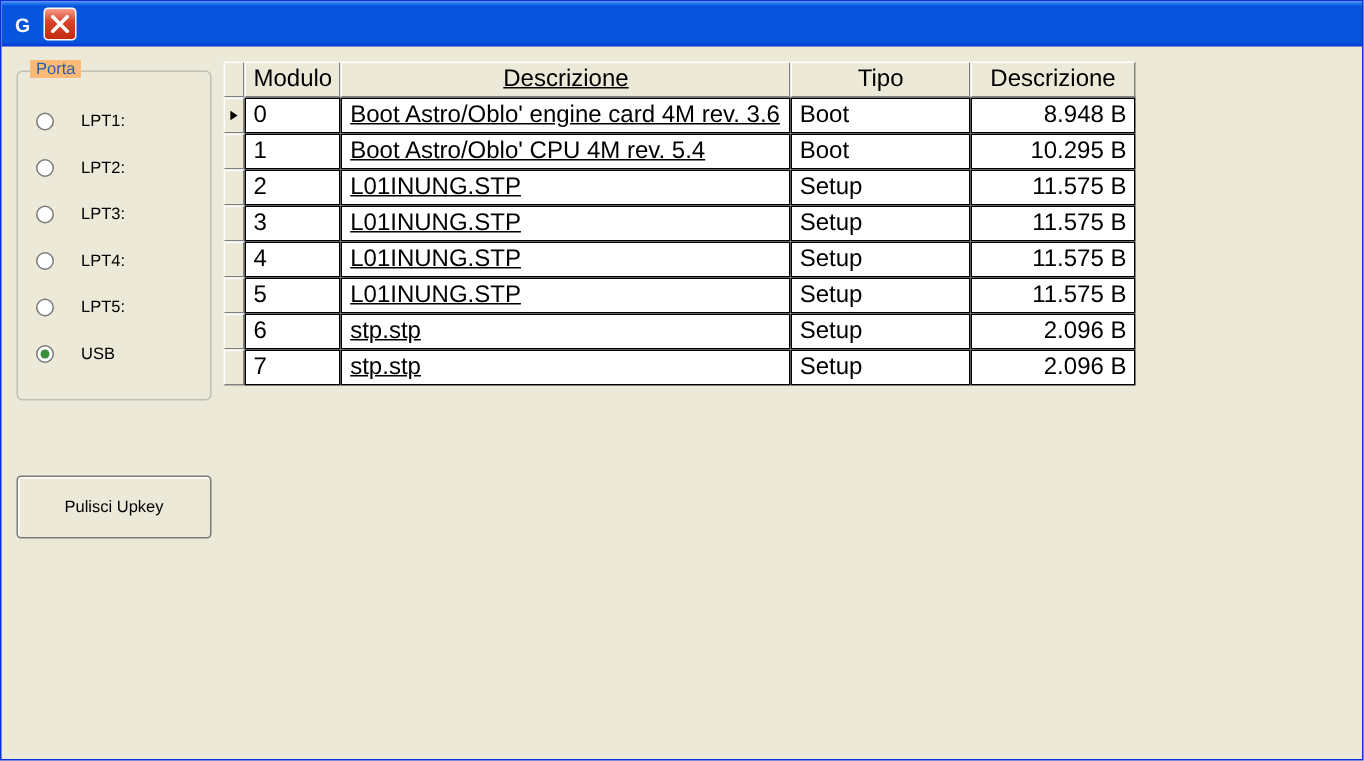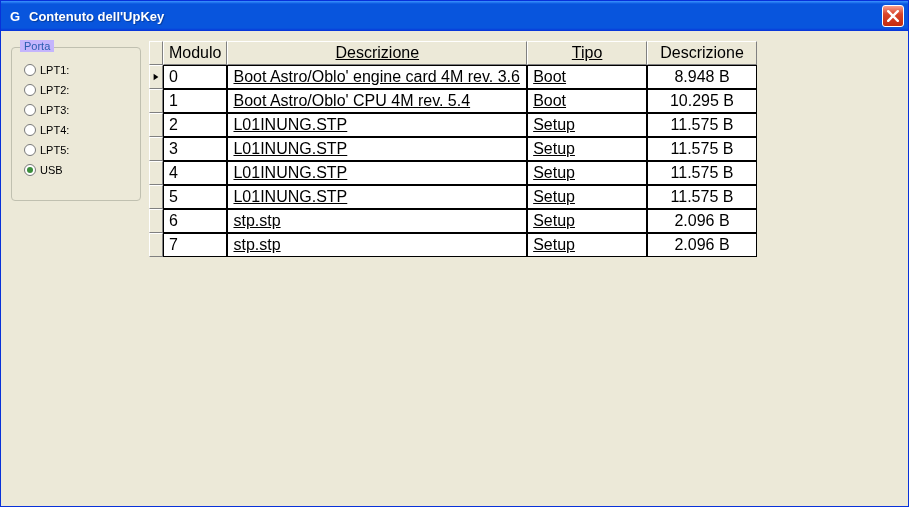--- a/index.html
+++ b/index.html
@@ -56,29 +56,29 @@
   .groupbox {
     border: 1px solid #c0c0b0;
     border-radius: 4px;
     padding: 8px 8px 10px 8px;
     position: relative;
     margin-top: 6px;
   }
   .groupbox .legend {
     position: absolute;
     top: -8px; left: 8px;
-    background: #c4b5fd;
+    background: #fdba74;
     padding: 0 4px;
     color: #2a5db0;
     font-size: 11px;
   }
   .radio-row {
     display: flex; align-items: center;
-    margin: 8px 0 6px 4px;
-    gap: 4px;
+    margin: 19px 0 6px 4px;
+    gap: 18px;
     cursor: default;
   }
   .radio {
     width: 12px; height: 12px;
     border: 1px solid #7a7a7a;
     border-radius: 50%;
     background: #fff;
     display: flex; align-items: center; justify-content: center;
   }
   .radio.checked::after {
@@ -132,30 +132,29 @@
     width: 14px;
     background: #ece9d8 !important;
     border: 1px solid #808080 !important;
     border-top-color:#fff !important; border-left-color:#fff !important;
     text-align: center;
     padding: 0 !important;
   }
   .rowhdr svg { width: 8px; height: 8px; display:block; margin:auto;}
   .col-modulo { width: 50px; }
   .col-descr  { width: 300px; text-decoration: underline; }
-  .col-tipo   { width: 120px; text-decoration: underline; }
+  .col-tipo   { width: 120px; }
   .col-dim    { width: 110px; text-align: right; }
-  td.col-dim  { text-align: center; }
+  td.col-dim  { text-align: right; }
 </style>
 </head>
 <body>
 
 <div class="titlebar">
   <div class="app-icon">G</div>
-  <div class="title">Contenuto dell'UpKey</div>
   <div class="close-btn">
     <svg viewBox="0 0 10 10">
       <path d="M1 1 L9 9 M9 1 L1 9" stroke="#fff" stroke-width="2" stroke-linecap="round"></path>
     </svg>
   </div>
 </div>
 
 <div class="client">
 
   <div class="sidebar">
@@ -184,20 +183,21 @@
           </div>
           <div class="radio-row">
             <div class="radio checked"></div>
             <span>USB</span>
           </div>
         </div>
       <div style="height:8px"></div>
     </div>
 
     <div style="height:50px"></div>
+    <div class="btn" style="height:42px; display:flex;align-items:center;justify-content:center;">Pulisci Upkey</div>
 
     <div class="spacer"></div>
   </div>
 
   <div class="table-wrap">
     <table class="grid">
       <thead>
         <tr>
           <th class="rowhdr"></th>
           <th class="col-modulo">Modulo</th>

